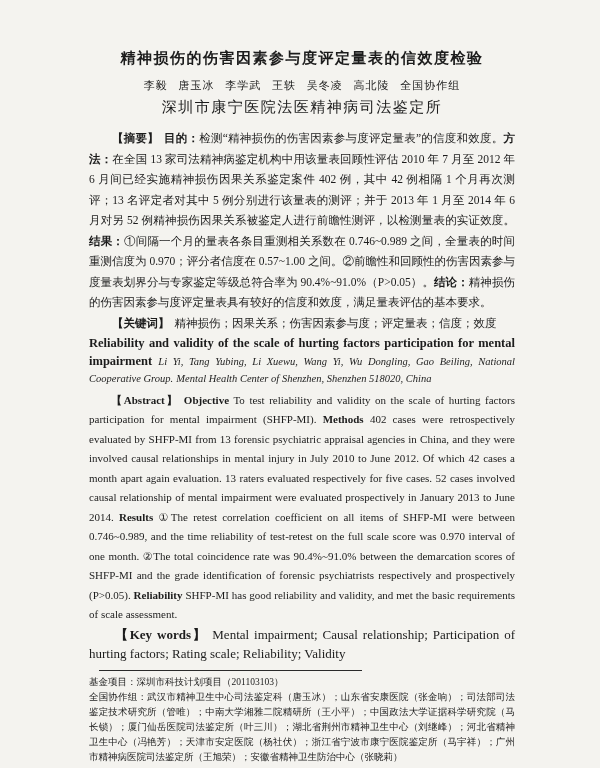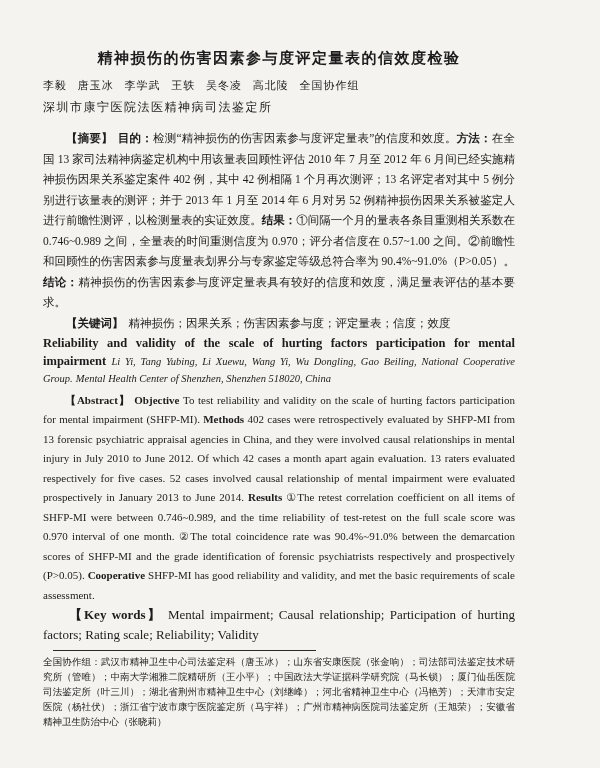--- a/index.html
+++ b/index.html
@@ -8,39 +8,41 @@
     font-family: "Liberation Serif", "DejaVu Serif", serif;
   }
   .page {
     position: relative;
     width: 600px;
     height: 768px;
     margin: 0 auto;
     background: #f4f3ef;
     color: #1c1c1c;
     box-sizing: border-box;
-    padding: 48px 85px 0 43px;
+    padding: 48px 85px 0 89px;
     overflow: hidden;
   }
   .title-cn {
     text-align: center;
     font-size: 15px;
     font-weight: bold;
     letter-spacing: 1.5px;
     line-height: 21px;
   }
   .authors-cn {
+    text-align: center;
     font-size: 11px;
     margin-top: 9px;
     letter-spacing: 1px;
     word-spacing: 7px;
     line-height: 15px;
   }
   .affil-cn {
-    font-size: 12px;
+    text-align: center;
+    font-size: 15px;
     margin-top: 7px;
     letter-spacing: 1.5px;
     line-height: 15px;
   }
   .para {
     margin: 0;
     text-align: justify;
   }
   .cn-abstract {
     margin-top: 13px;
@@ -121,30 +123,31 @@
   </p>
 
   <p class="para en-abstract">
     <span class="b">【Abstract】</span>
     <span class="b">Objective</span>
     <span>To test reliability and validity on the scale of hurting factors participation for mental impairment (SHFP-MI).</span>
     <span class="b">Methods</span>
     <span>402 cases were retrospectively evaluated by SHFP-MI from 13 forensic psychiatric appraisal agencies in China, and they were involved causal relationships in mental injury in July 2010 to June 2012. Of which 42 cases a month apart again evaluation. 13 raters evaluated respectively for five cases. 52 cases involved causal relationship of mental impairment were evaluated prospectively in January 2013 to June 2014.</span>
     <span class="b">Results</span>
     <span>①The retest correlation coefficient on all items of SHFP-MI were between 0.746~0.989, and the time reliability of test-retest on the full scale score was 0.970 interval of one month. ②The total coincidence rate was 90.4%~91.0% between the demarcation scores of SHFP-MI and the grade identification of forensic psychiatrists respectively and prospectively (P&gt;0.05).</span>
-    <span class="b">Cooperative</span>
+    <span class="b">Reliability</span>
     <span>SHFP-MI has good reliability and validity, and met the basic requirements of scale assessment.</span>
   </p>
 
   <p class="para en-keywords">
     <span class="b">【Key words】</span>
     <span>Mental impairment; Causal relationship; Participation of hurting factors; Rating scale; Reliability; Validity</span>
   </p>
 
   <hr class="footnote-rule">
 
   <div class="footnotes">
+    <p>基金项目：深圳市科技计划项目（201103103）</p>
     <p>全国协作组：武汉市精神卫生中心司法鉴定科（唐玉冰）；山东省安康医院（张金响）；司法部司法鉴定技术研究所（管唯）；中南大学湘雅二院精研所（王小平）；中国政法大学证据科学研究院（马长锁）；厦门仙岳医院司法鉴定所（叶三川）；湖北省荆州市精神卫生中心（刘继峰）；河北省精神卫生中心（冯艳芳）；天津市安定医院（杨社伏）；浙江省宁波市康宁医院鉴定所（马宇祥）；广州市精神病医院司法鉴定所（王旭荣）；安徽省精神卫生防治中心（张晓莉）</p>
 
   </div>
 
 
 </div>
 
 </body></html>

